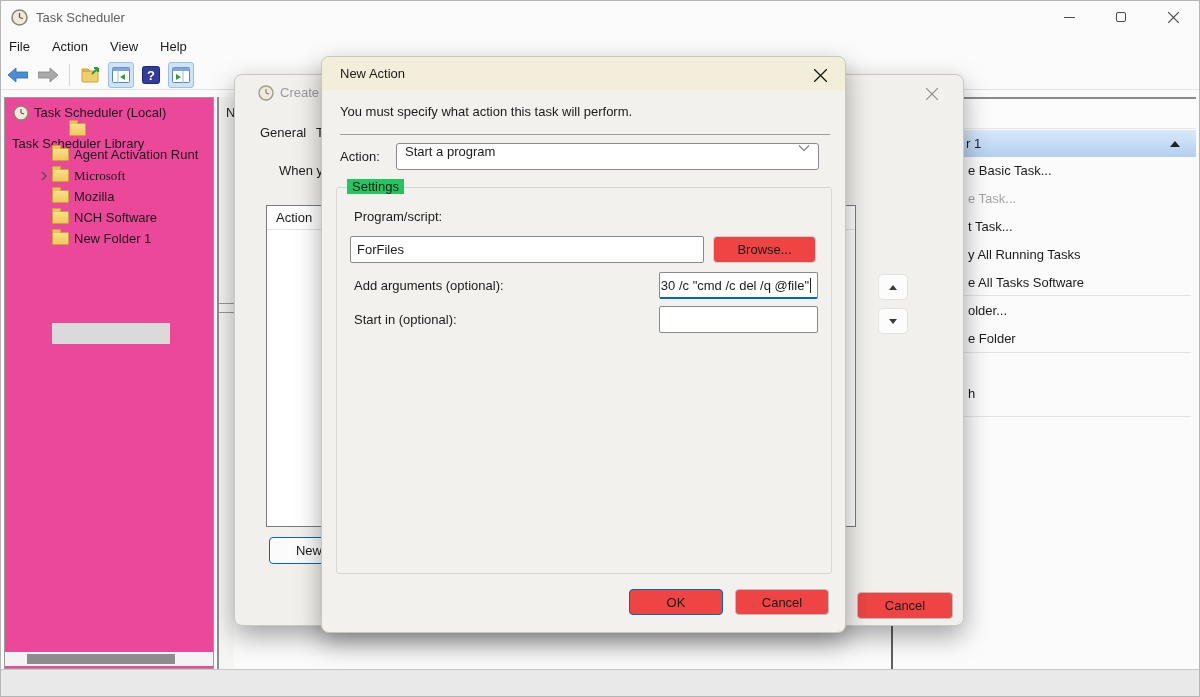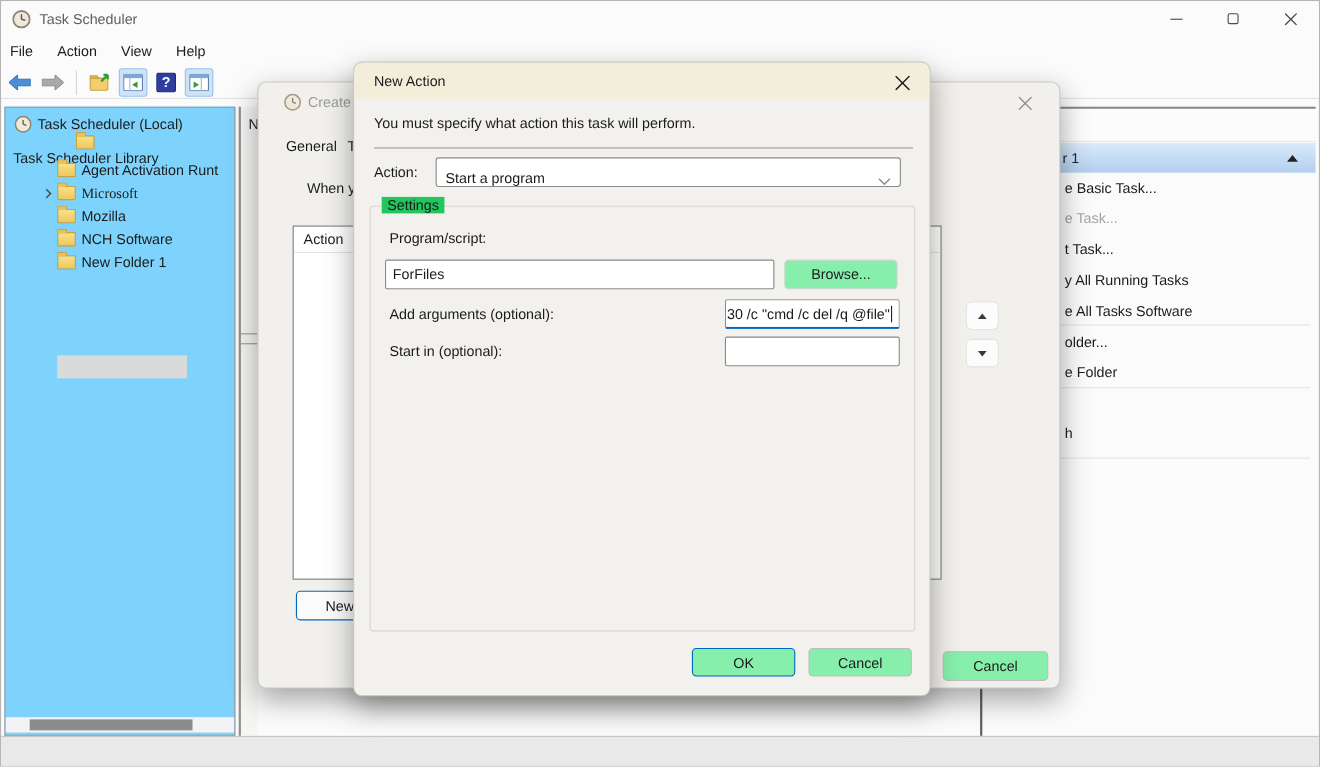--- a/index.html
+++ b/index.html
@@ -13,21 +13,21 @@
   .win-controls { position:absolute; right:0; top:0; height:32px; display:flex; }
   .win-btn { width:52px; height:32px; display:flex; align-items:center; justify-content:center; }
   .menubar { position:absolute; left:0; top:32px; width:100%; height:27px; display:flex; align-items:center; gap:22px; padding-left:8px; background:#fbfbfb; }
   .menu-item { color:#1b1b1b; }
   .toolbar { position:absolute; left:0; top:59px; width:100%; height:30px; display:flex; align-items:center; background:#fbfbfb; border-bottom:1px solid #e2e2e2; }
   .tb-sep { width:1px; height:22px; background:#d6d6d6; margin:0 6px; }
   .tb-btn { width:26px; height:26px; display:flex; align-items:center; justify-content:center; margin:0 2px; border-radius:3px; }
   .tb-btn.toggled { background:#cfe3f7; border:1px solid #9cc0e8; }
 
   
-  .tree-panel { position:absolute; left:3px; top:96px; width:210px; height:572px; background:#7dd3fc; border:1px solid #9a9a9a; overflow:hidden; }
+  .tree-panel { position:absolute; left:3px; top:96px; width:210px; height:572px; background:#ec4899; border:1px solid #9a9a9a; overflow:hidden; }
   .tree-row { position:absolute; height:21px; display:flex; align-items:center; white-space:nowrap; }
   .tree-label { margin-left:5px; }
   .tree-sel { position:absolute; left:47px; top:225px; width:118px; height:21px; background:#dadada; }
   .hscroll-track { position:absolute; left:0px; bottom:2px; width:208px; height:14px; background:#f3f3f3; }
   .hscroll-thumb { position:absolute; left:22px; top:2px; width:148px; height:10px; background:#8c8c8c; }
 
   
   .mid-sliver { position:absolute; left:216px; top:96px; width:17px; height:572px; background:#f5f5f3; border-left:2px solid #8f8f8f; }
   .mid-sliver .colhead { position:absolute; left:7px; top:8px; color:#1b1b1b; }
   .mid-sliver .notch { position:absolute; left:0; width:100%; height:1px; background:#9a9a9a; }
@@ -53,23 +53,23 @@
   .na-titlebar { position:absolute; left:0; top:0; width:100%; height:33px; background:#f3eeda; border-radius:8px 8px 0 0; display:flex; align-items:center; }
   .na-titlebar .dlg-title { margin-left:18px; color:#1b1b1b; }
   .dlg-close { position:absolute; right:12px; top:6px; width:26px; height:22px; display:flex; align-items:center; justify-content:center; }
   .hsep { position:absolute; height:1px; background:#9f9d98; }
   .groupbox { position:absolute; border:1px solid #d8d6d1; border-radius:3px; }
   .groupbox-legend { position:absolute; top:-9px; left:10px; background:#22c55e; padding:0 5px; color:#1b1b1b; }
   .field-label { position:absolute; color:#1b1b1b; white-space:nowrap; }
   .input { position:absolute; background:#ffffff; border:1px solid #8a8a8a; border-radius:2px; display:flex; align-items:center; padding:0 6px; white-space:nowrap; overflow:hidden; }
   .input.focused { border-bottom:2px solid #0067c0; justify-content:flex-end; }
   .caret { width:1px; height:15px; background:#222; margin-left:1px; flex:0 0 auto; }
-  .dropdown { position:absolute; background:#ffffff; border:1px solid #8a8a8a; border-radius:3px; display:flex; align-items:flex-end; padding:0 8px; }
+  .dropdown { position:absolute; background:#ffffff; border:1px solid #8a8a8a; border-radius:3px; display:flex; align-items:flex-start; padding:0 8px; }
   .dropdown .dd-value { flex:1; }
-  .btn { position:absolute; background:#86efac; border:1px solid #d2d2d2; border-radius:4px; display:flex; align-items:center; justify-content:center; color:#1b1b1b; }
+  .btn { position:absolute; background:#ef4444; border:1px solid #d2d2d2; border-radius:4px; display:flex; align-items:center; justify-content:center; color:#1b1b1b; }
   .btn.primary { border:1px solid #0067c0; }
   .btn.graybr { border:1px solid #bdbdbd; }
 
   
   .ct-title { position:absolute; left:45px; top:10px; color:#9a9a9a; white-space:nowrap; }
   .ct-tab { position:absolute; top:50px; color:#1b1b1b; }
   .ct-body-text { position:absolute; left:44px; top:88px; color:#1b1b1b; white-space:nowrap; }
   .ct-listbox { position:absolute; left:31px; top:130px; width:590px; height:322px; background:#ffffff; border:1px solid #7a7a7a; }
   .ct-listhead { position:absolute; left:0; top:0; width:100%; height:24px; border-bottom:1px solid #e4e4e4; display:flex; align-items:center; padding-left:9px; }
   .spin-btn { position:absolute; left:643px; width:30px; height:26px; background:#fcfcfc; border:1px solid #e3e3e3; border-radius:5px; display:flex; align-items:center; justify-content:center; }

